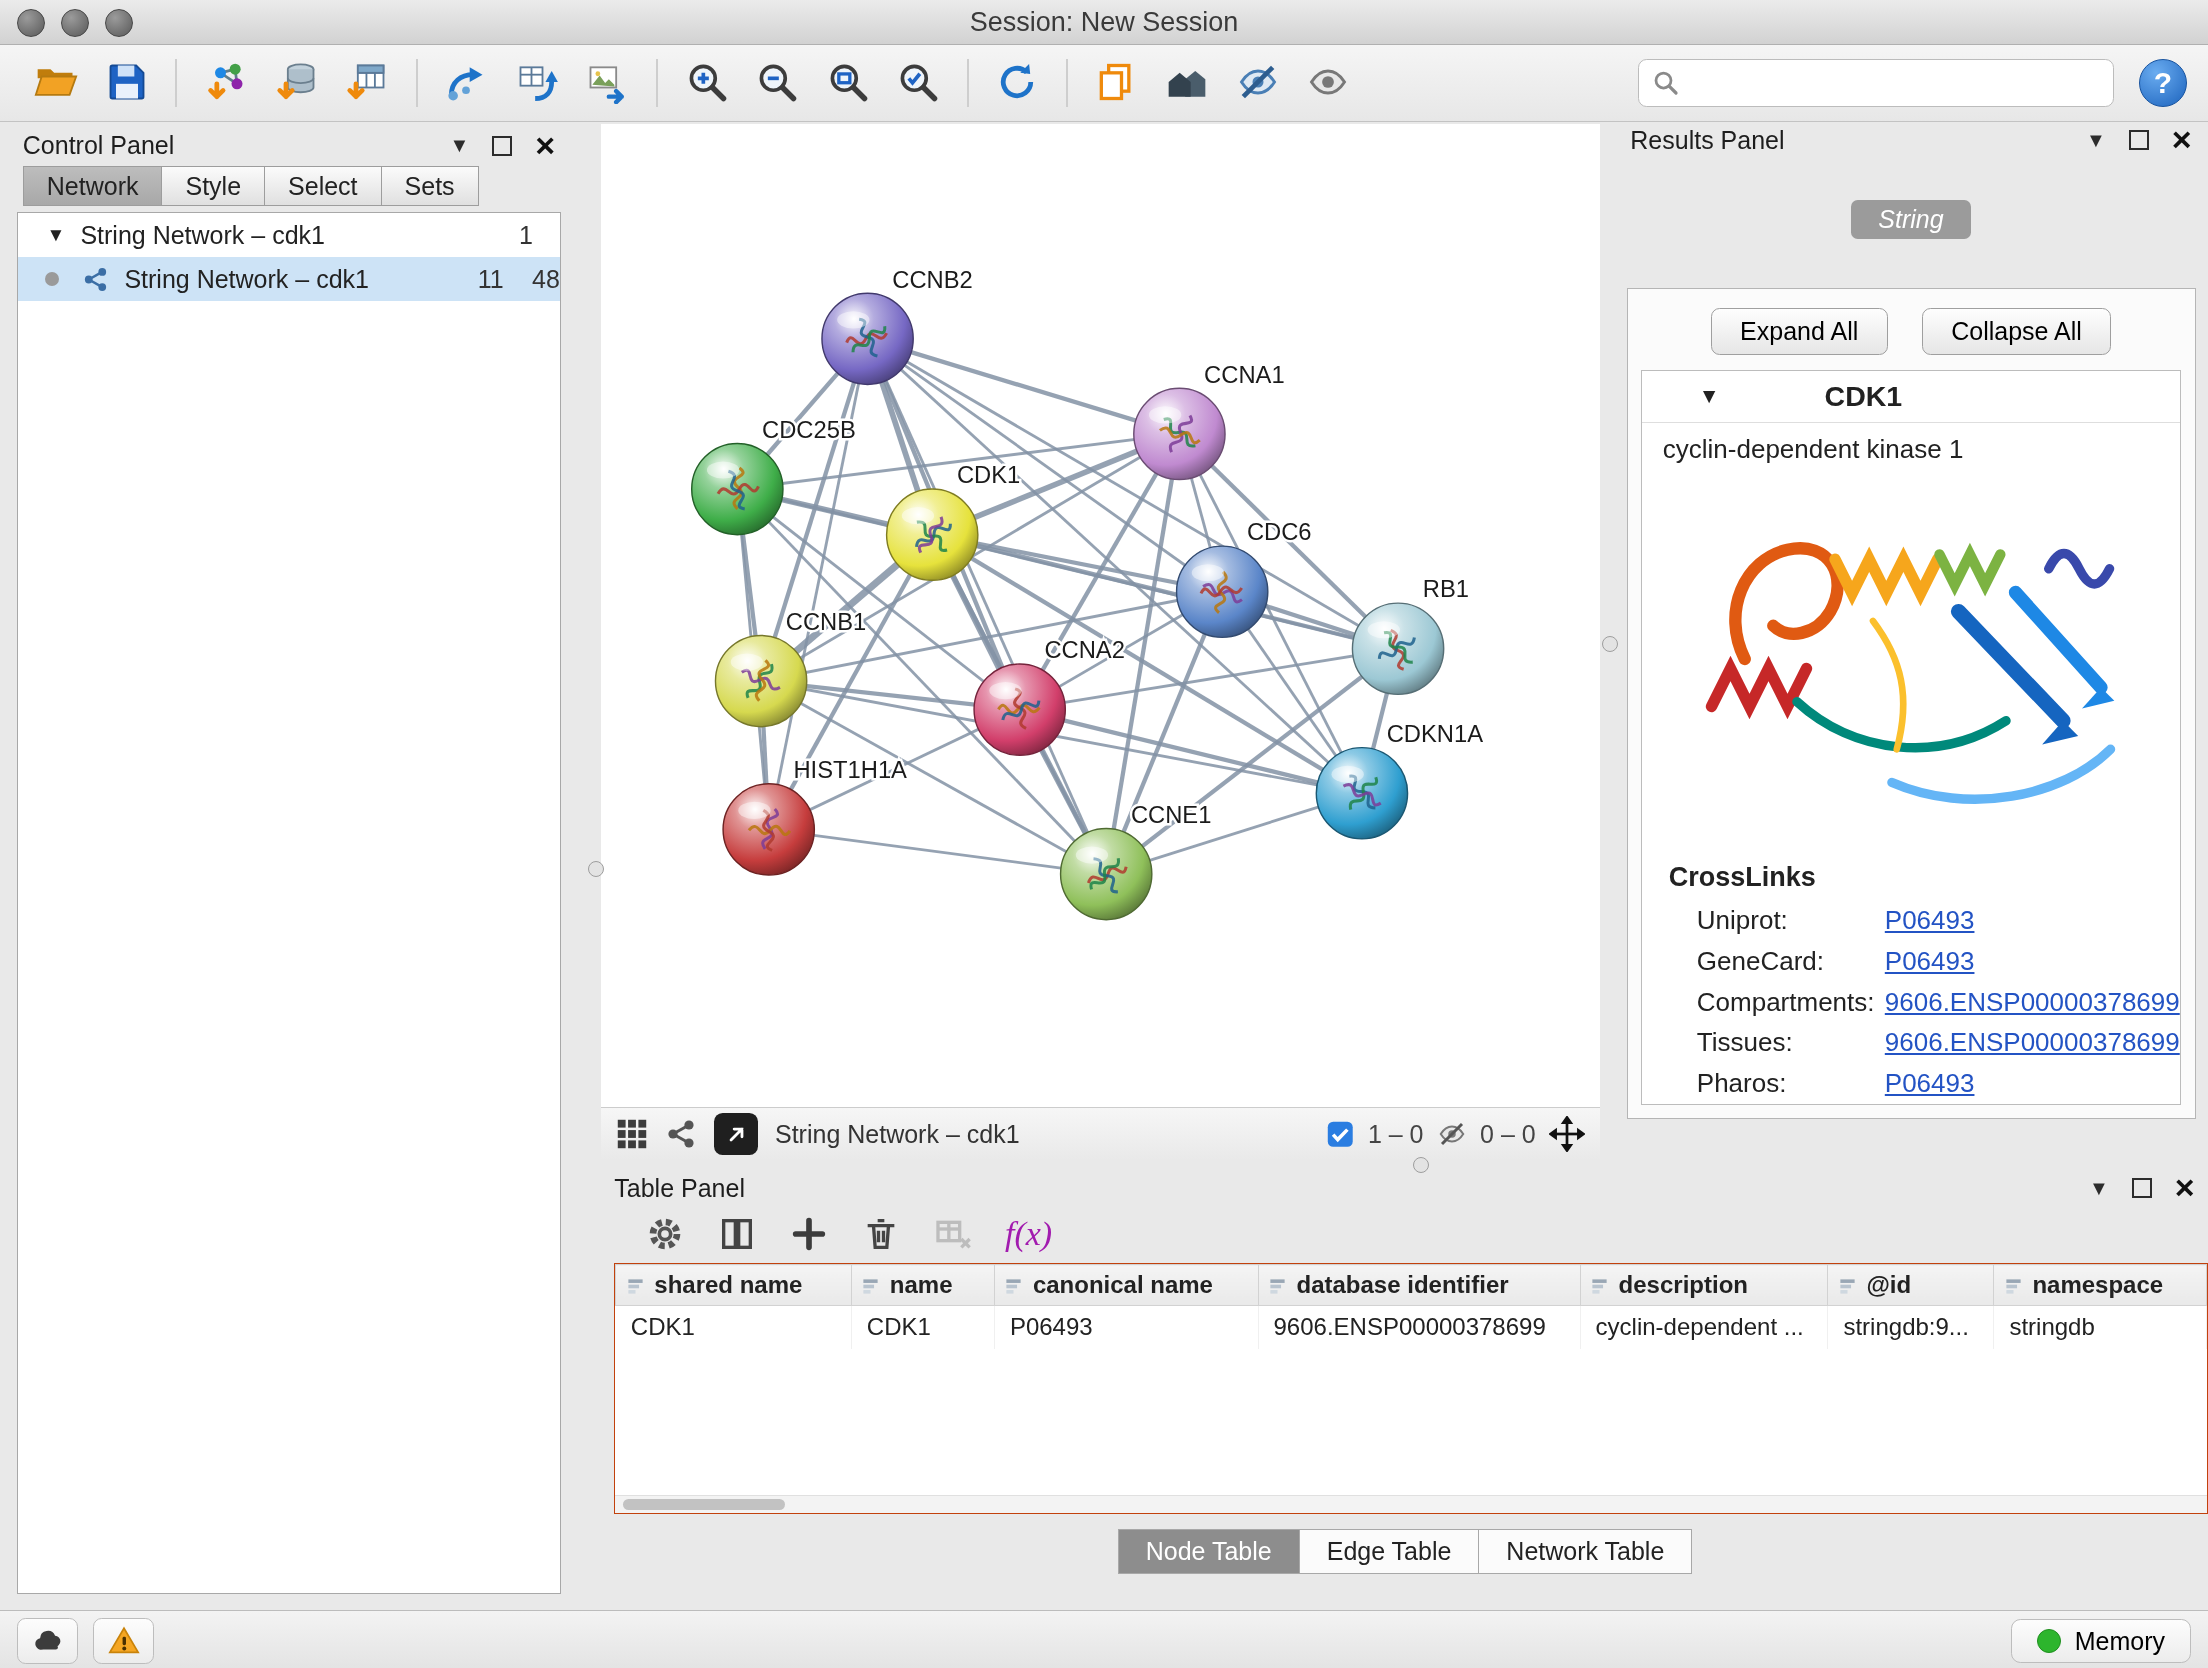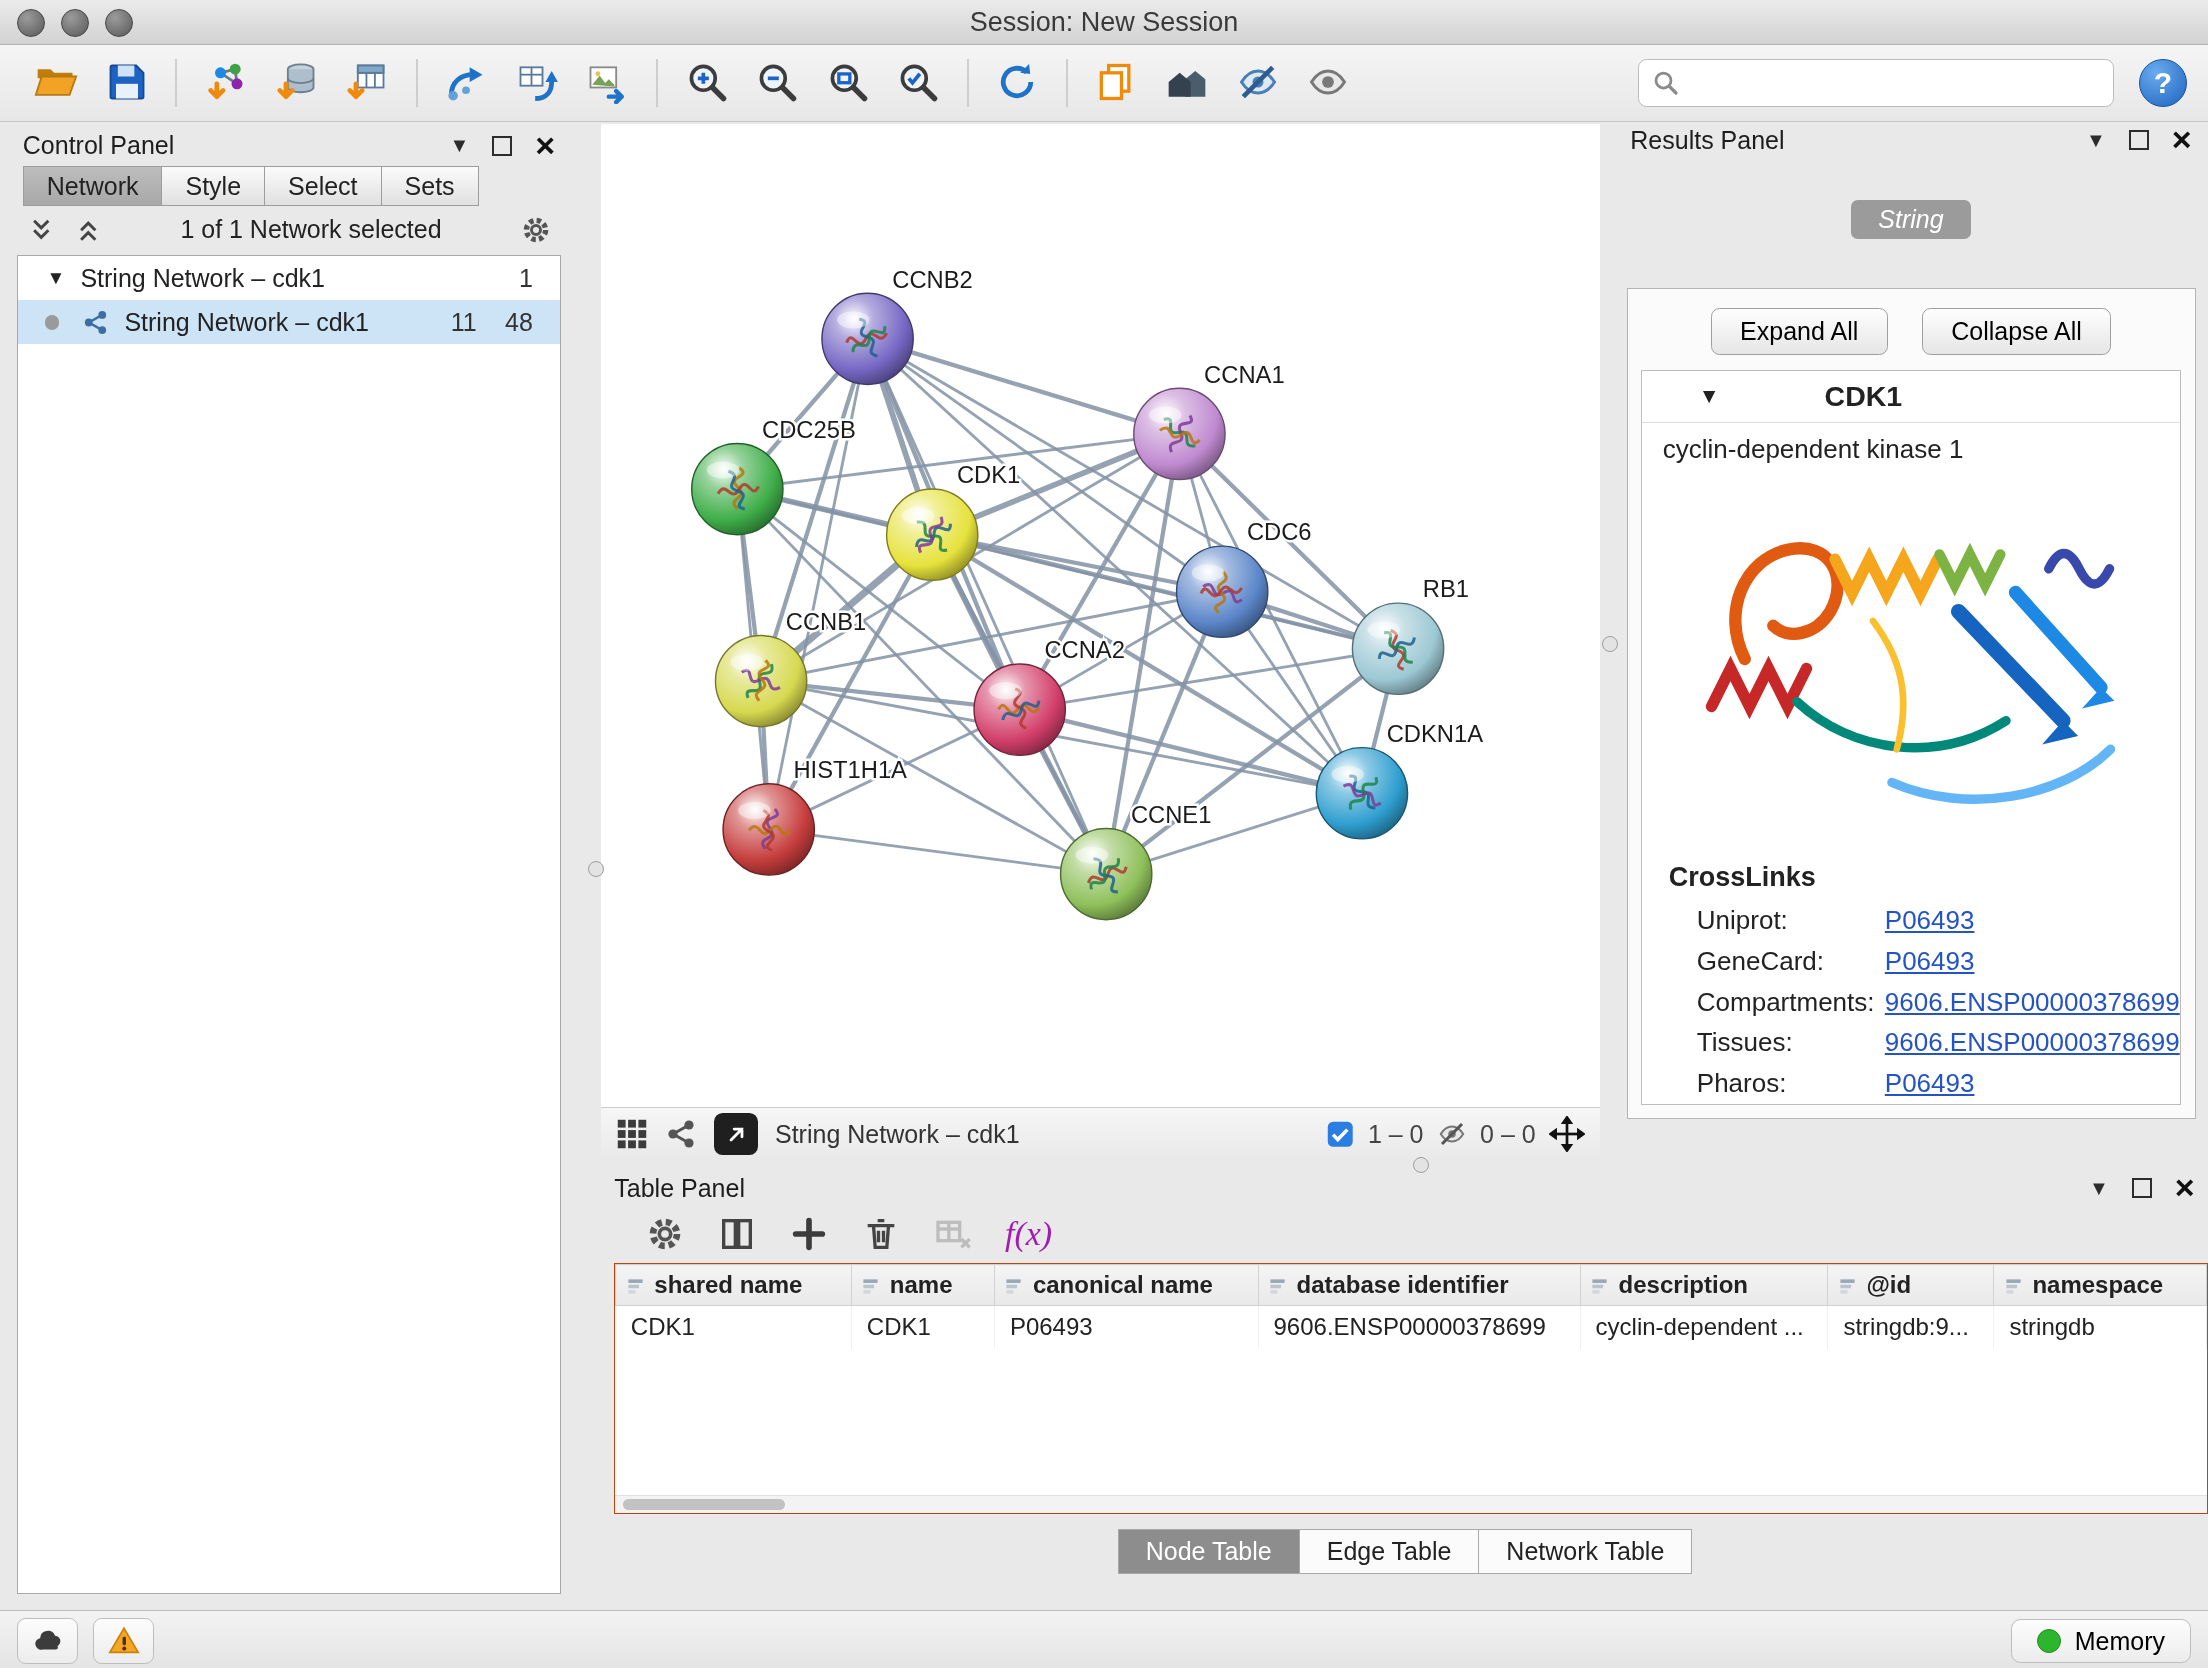--- a/index.html
+++ b/index.html
@@ -31,21 +31,21 @@
   .cp-tab{border:1px solid #9d9d9d;padding:4.8px 23px;font-size:25px;background:linear-gradient(#fbfbfb,#e0e0e0);margin-right:-1px;cursor:pointer;}
   .cp-tab.selected{background:linear-gradient(#bdbdbd,#a8a8a8);}
   #cp-subbar{display:flex;align-items:center;padding:7.6px 17px 3.8px;gap:19px;font-size:25px;color:#222;}
   #cp-subbar .mid{flex:1;text-align:center;}
   #cp-tree{flex:1;margin:5.7px 7.6px 7.6px;border:1.9px solid #a8a8a8;background:#fff;overflow:hidden;}
   .tree-row{height:44px;display:flex;align-items:center;font-size:25px;}
   .tree-row.selected{background:#cde3f6;}
   .tree-caret{margin:0 15px 0 28.5px;font-size:19px;color:#222;}
   .tree-count{margin-left:auto;padding-right:27px;color:#333;}
   .tree-dot{width:14.3px;height:14.3px;border-radius:50%;background:#9a9a9a;margin:0 23px 0 27px;}
-  .tree-nums{margin-left:auto;display:flex;gap:28.5px;padding-right:27px;color:#333;}
+  .tree-nums{margin-left:auto;display:flex;gap:28.5px;color:#333;}
   
   #network-canvas-wrap{position:absolute;left:601px;top:1.9px;width:999px;height:983px;background:#ffffff;}
   .node-label{font-size:25px;fill:#1b1b1b;paint-order:stroke;stroke:#ffffff;stroke-width:5px;font-family:"Liberation Sans",sans-serif;}
   #network-footer{position:absolute;left:601px;top:985px;width:999px;height:53px;box-sizing:border-box;background:linear-gradient(#f6f6f6,#e9e9e9);border-top:1px solid #cccccc;display:flex;align-items:center;padding:0 15px;gap:17px;font-size:25px;color:#333;}
   .ft-icon svg{width:32px;height:32px;display:block;}
   .dark-btn{width:44px;height:42px;border-radius:8.6px;background:#1f1f1f;display:flex;align-items:center;justify-content:center;cursor:pointer;}
   .ft-right{margin-left:auto;display:flex;align-items:center;gap:13.3px;}
   .ft-count{color:#444;}
   
   #results-panel{position:absolute;left:1617px;top:1.9px;width:588px;height:995px;display:flex;flex-direction:column;gap:42px;}
@@ -262,33 +262,20 @@
         <span class="ph-max"></span>
         <span class="ph-close">×</span>
       </span>
     </div>
     <div id="cp-tabs">
         <div class="cp-tab selected">Network</div>
         <div class="cp-tab">Style</div>
         <div class="cp-tab">Select</div>
         <div class="cp-tab">Sets</div>
       </div>
-    <div id="cp-subbar">
-      <svg width="28.5" height="28.5" viewBox="0 0 24 24" fill="none" stroke="#444" stroke-width="2.4">
-          <path d="M6 4l6 6 6-6M6 12l6 6 6-6"></path>
-        </svg>
-      <svg width="28.5" height="28.5" viewBox="0 0 24 24" fill="none" stroke="#444" stroke-width="2.4">
-          <path d="M6 20l6-6 6 6M6 12l6-6 6 6"></path>
-        </svg>
-      <span class="mid">1 of 1 Network selected</span>
-      <svg width="32" height="32" viewBox="0 0 24 24">
-          <circle cx="12" cy="12" r="7.2" fill="none" stroke="#555" stroke-width="4" stroke-dasharray="3.3 2.4"></circle>
-          <circle cx="12" cy="12" r="3.4" fill="none" stroke="#555" stroke-width="2.2"></circle>
-        </svg>
-    </div>
     <div id="cp-tree">
       <div class="tree-row">
         <span class="tree-caret">▼</span>
         <span>String Network – cdk1</span>
         <span class="tree-count">1</span>
       </div>
       <div class="tree-row selected">
         <span class="tree-dot"></span>
         <svg width="27" height="27" viewBox="0 0 16 16" style="margin-right:15px;">
             <circle cx="4" cy="8" r="2.3" fill="#3b6ea5"></circle>

